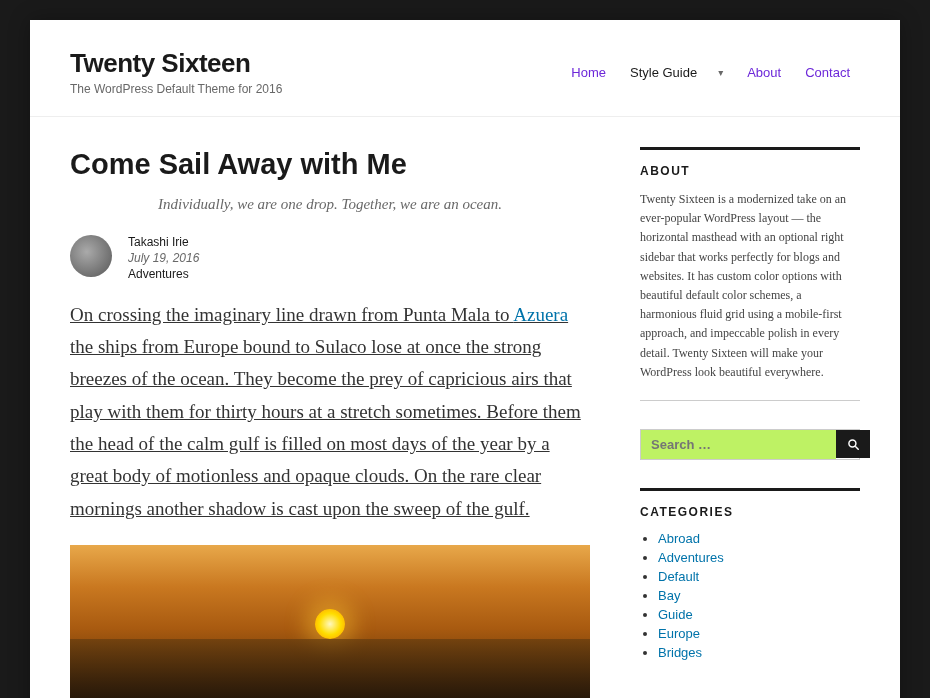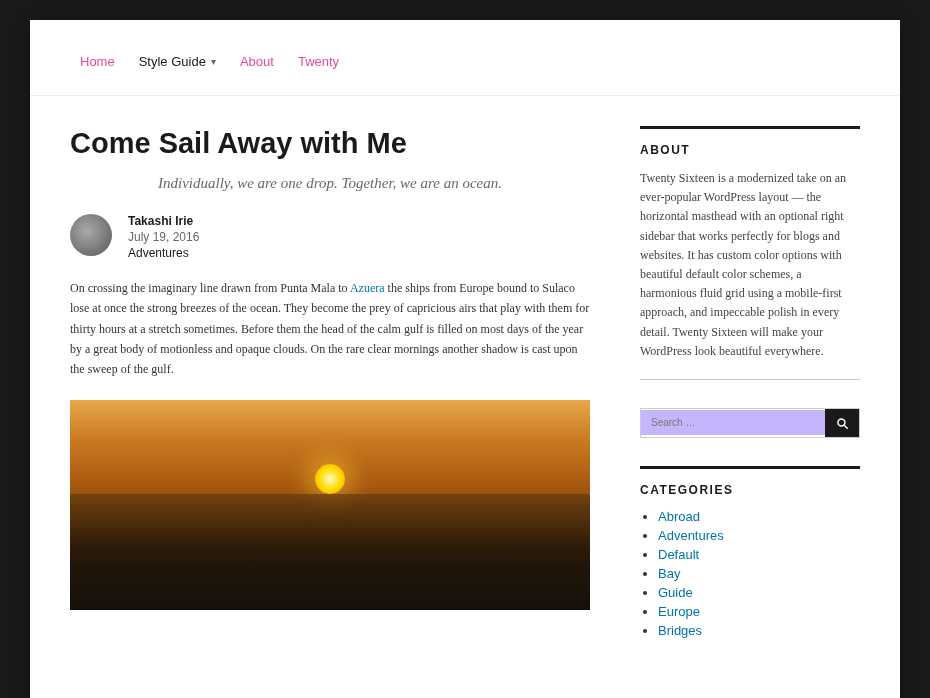--- a/index.html
+++ b/index.html
@@ -39,29 +39,29 @@
       margin-top: 3px;
     }
     .main-nav {
       display: flex;
       align-items: center;
       gap: 4px;
     }
     .nav-item {
       font-family: 'Helvetica Neue', Arial, sans-serif;
       font-size: 13px;
-      color: #ec4899;
+      color: #6d28d9;
       text-decoration: none;
       padding: 6px 10px;
       cursor: pointer;
     }
     .nav-item-dropdown {
       display: flex;
       align-items: center;
-      gap: 5px;
+      gap: 21px;
       font-family: 'Helvetica Neue', Arial, sans-serif;
       font-size: 13px;
       color: #1a1a1a;
       cursor: pointer;
       padding: 6px 10px;
     }
     .dropdown-arrow {
       font-size: 10px;
       color: #686868;
     }
@@ -121,31 +121,32 @@
       background: radial-gradient(circle at 40% 40%, #aaa, #555);
     }
     .post-meta {
       font-family: 'Helvetica Neue', Arial, sans-serif;
       font-size: 12px;
       color: #686868;
     }
     .post-author {
       display: block;
       color: #1a1a1a;
-      font-weight: 700;
+      font-weight: 400;
       margin-bottom: 2px;
     }
-    .post-date { display: block; margin-bottom: 2px; }
+    .post-date { display: block; margin-bottom: 2px; font-style: italic; }
     .post-category { display: block; color: #1a1a1a; }
     .post-body {
-      font-size: 12px;
+      font-size: 19px;
       line-height: 1.7;
       color: #333;
       font-family: Georgia, serif;
       margin-bottom: 20px;
+      text-decoration: underline;
     }
     .post-link { color: #0073aa; text-decoration: none; }
     .post-image {
       width: 100%;
       height: 210px;
       background: linear-gradient(
         to bottom,
         #e8a84a 0%,
         #c97820 20%,
         #a85a10 40%,
@@ -216,24 +217,25 @@
       display: flex;
       align-items: center;
       border: 1px solid #ccc;
       margin-top: 14px;
     }
     .search-input {
       flex: 1;
       border: none;
       outline: none;
       padding: 7px 10px;
-      font-size: 10px;
-      font-family: 'Helvetica Neue', Arial, sans-serif;
-      color: #686868;
-      background: #c4b5fd;
+      font-size: 13px;
+      font-family: 'Helvetica Neue', Arial, sans-serif;
+      color: #686868;
+      background: #bef264;
+      font-weight: bold;
     }
     .search-btn {
       background: #1a1a1a;
       border: none;
       padding: 7px 10px;
       cursor: pointer;
       display: flex;
       align-items: center;
       justify-content: center;
     }
@@ -256,28 +258,32 @@
       text-decoration: none;
       text-align: right;
     }
   </style>
 </head>
 <body>
 
 <div class="outer-wrapper">
 
   <header class="site-header">
+    <div class="site-branding">
+      <div class="site-title">Twenty Sixteen</div>
+      <div class="site-description">The WordPress Default Theme for 2016</div>
+    </div>
     <nav class="main-nav">
       <a class="nav-item" href="#">Home</a>
       <div class="nav-item-dropdown">
         <span>Style Guide</span>
         <span class="dropdown-arrow">▾</span>
       </div>
       <a class="nav-item" href="#">About</a>
-      <a class="nav-item" href="#">Twenty</a>
+      <a class="nav-item" href="#">Contact</a>
     </nav>
   </header>
 
   <div class="content-area">
 
     <main class="main-content">
       <h1 class="post-title">Come Sail Away with Me</h1>
       <p class="post-tagline">Individually, we are one drop. Together, we are an ocean.</p>
 
       <div class="post-meta-row">

